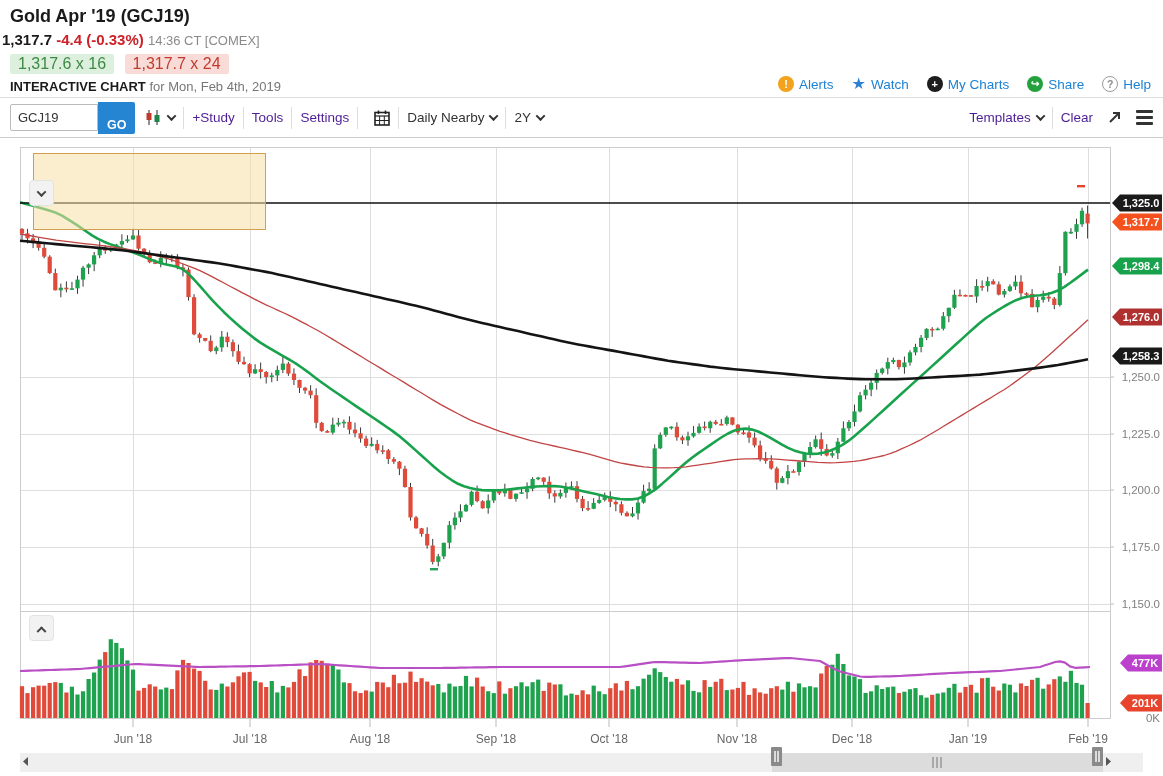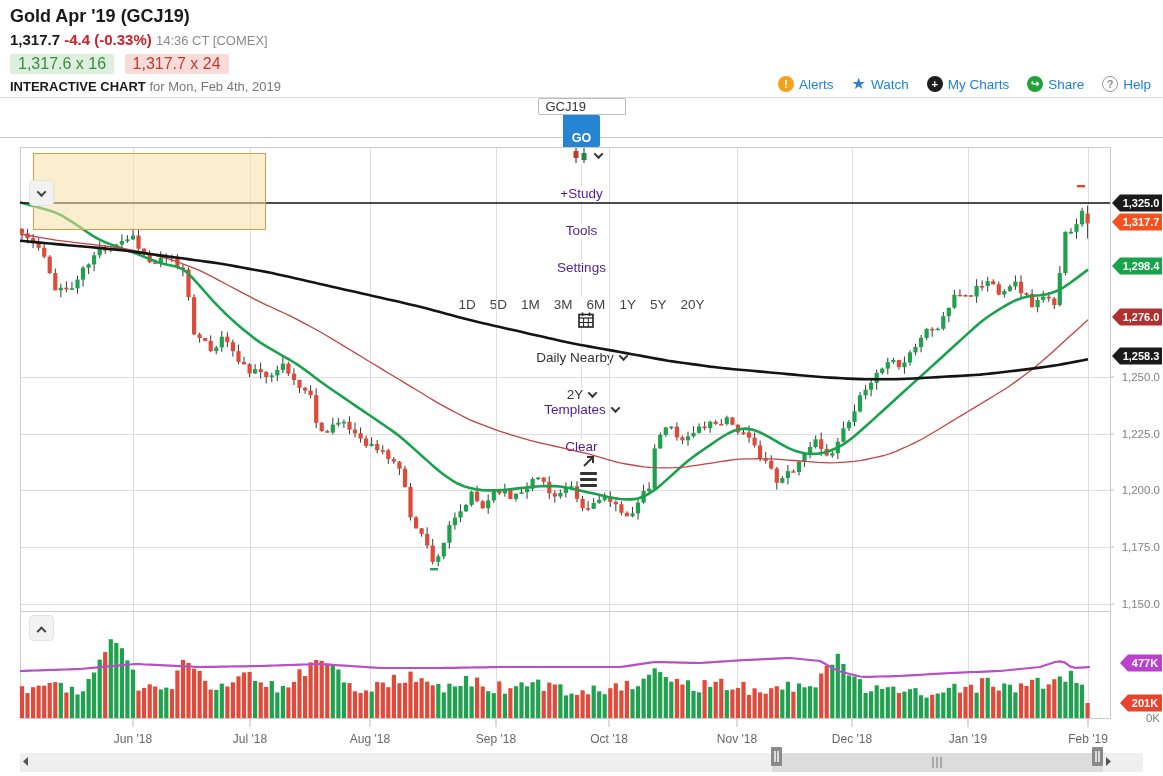--- a/index.html
+++ b/index.html
@@ -3,21 +3,21 @@
 <meta charset="utf-8">
 <style>
   * { margin:0; padding:0; box-sizing:border-box; }
   html,body { width:1163px; height:776px; background:#fff; overflow:hidden;
               font-family:"Liberation Sans", sans-serif; }
   .abs { position:absolute; }
   #page { position:relative; width:1163px; height:776px; }
 
   
   #hdr-title { left:10px; top:6px; font-size:18px; font-weight:bold; color:#1a1a1a;text-align:center; }
-  #quote-line { left:10px; top:31px; font-size:15px; }
+  #quote-line { left:2px; top:31px; font-size:15px; }
   #quote-line .px { font-weight:bold; color:#1a1a1a; }
   #quote-line .chg { font-weight:bold; color:#cc2128; }
   #quote-line .tm { font-size:13px; color:#8a8a8a; }
   #chips { left:10px; top:54px; font-size:16px; }
   .chip { display:inline-block; padding:1px 8px; margin-right:6px; border-radius:2px; }
   .chip.bid { background:#ddefdd; color:#3c8a44; }
   .chip.ask { background:#f9dbd8; color:#c03b2e; }
   #ic-line { left:10px; top:79px; font-size:13px; color:#777; }
   #ic-line b { color:#1a1a1a; font-weight:bold; }
   #hdr-actions { right:12px; top:76px; display:flex; gap:18px; align-items:center; }
@@ -26,21 +26,21 @@
          justify-content:center; color:#fff; font-size:11px; font-weight:bold; line-height:1; }
   .cic.alert { background:#f2a21c; }
   .cic.plus  { background:#1d1d1d; }
   .cic.share { background:#22a13c; font-size:10px; }
   .cic.help  { background:#fff; border:1.5px solid #9a9a9a; color:#8a8a8a; font-size:10.5px; }
   .star { color:#2e7fd0; font-size:16px; line-height:1; }
   #hdr-sep { left:0; top:97px; width:1163px; height:1px; background:#ddd; }
 
   
   #toolbar { left:0; top:98px; width:1163px; height:40px; display:flex; align-items:center;
-             padding:0 10px; border-bottom:1px solid #ccc; font-size:13.5px; color:#333;flex-direction:column; }
+             padding:0 10px; border-bottom:1px solid #ccc; font-size:13.5px; color:#333; }
   .tsep { width:1px; height:22px; background:#ddd; margin:0 8px; flex:0 0 auto; }
   #sym-input { width:88px; height:27px; border:1px solid #bbb; border-radius:2px 0 0 2px;
                padding:0 7px; font-size:13px; color:#333; font-family:"Liberation Sans",sans-serif; }
   #go-btn { height:27px; padding:16px 9px; background:#2585d3; color:#fff; border:none;
             border-radius:0 2px 2px 0; font-weight:bold; font-size:12.5px; cursor:pointer; }
   .tlink { color:#4c1d95; cursor:pointer; }
   .tbtn { color:#444; padding:0 7px; cursor:pointer; }
   .chev { display:inline-block; width:7px; height:7px; border-right:2px solid #333;
           border-bottom:2px solid #333; transform:rotate(45deg) translate(-1px,-1px);
           margin-left:6px; }
@@ -119,30 +119,20 @@
       </svg>
         <span class="chev"></span>
     </span>
     <span class="tsep"></span>
     <span class="tlink">+Study</span>
     <span class="tsep"></span>
     <span class="tlink">Tools</span>
     <span class="tsep"></span>
     <span class="tlink">Settings</span>
     <span class="tsep"></span>
-    <span id="periods" style="display:flex">
-        <span class="tbtn">1D</span>
-        <span class="tbtn">5D</span>
-        <span class="tbtn">1M</span>
-        <span class="tbtn">3M</span>
-        <span class="tbtn">6M</span>
-        <span class="tbtn">1Y</span>
-        <span class="tbtn">5Y</span>
-        <span class="tbtn">20Y</span>
-      </span>
     <span class="mi" style="margin-left:8px">
       <svg width="16" height="16" viewBox="0 0 16 16">
         <rect x="1" y="2.5" width="14" height="12.5" fill="none" stroke="#222" stroke-width="1.6"></rect>
         <line x1="4.5" y1="0.5" x2="4.5" y2="4" stroke="#222" stroke-width="1.6"></line>
         <line x1="11.5" y1="0.5" x2="11.5" y2="4" stroke="#222" stroke-width="1.6"></line>
         <line x1="1" y1="6" x2="15" y2="6" stroke="#222" stroke-width="1.2"></line>
         <line x1="5.6" y1="6" x2="5.6" y2="15" stroke="#222" stroke-width="1"></line>
         <line x1="10.3" y1="6" x2="10.3" y2="15" stroke="#222" stroke-width="1"></line>
         <line x1="1" y1="10.5" x2="15" y2="10.5" stroke="#222" stroke-width="1"></line>
       </svg>

